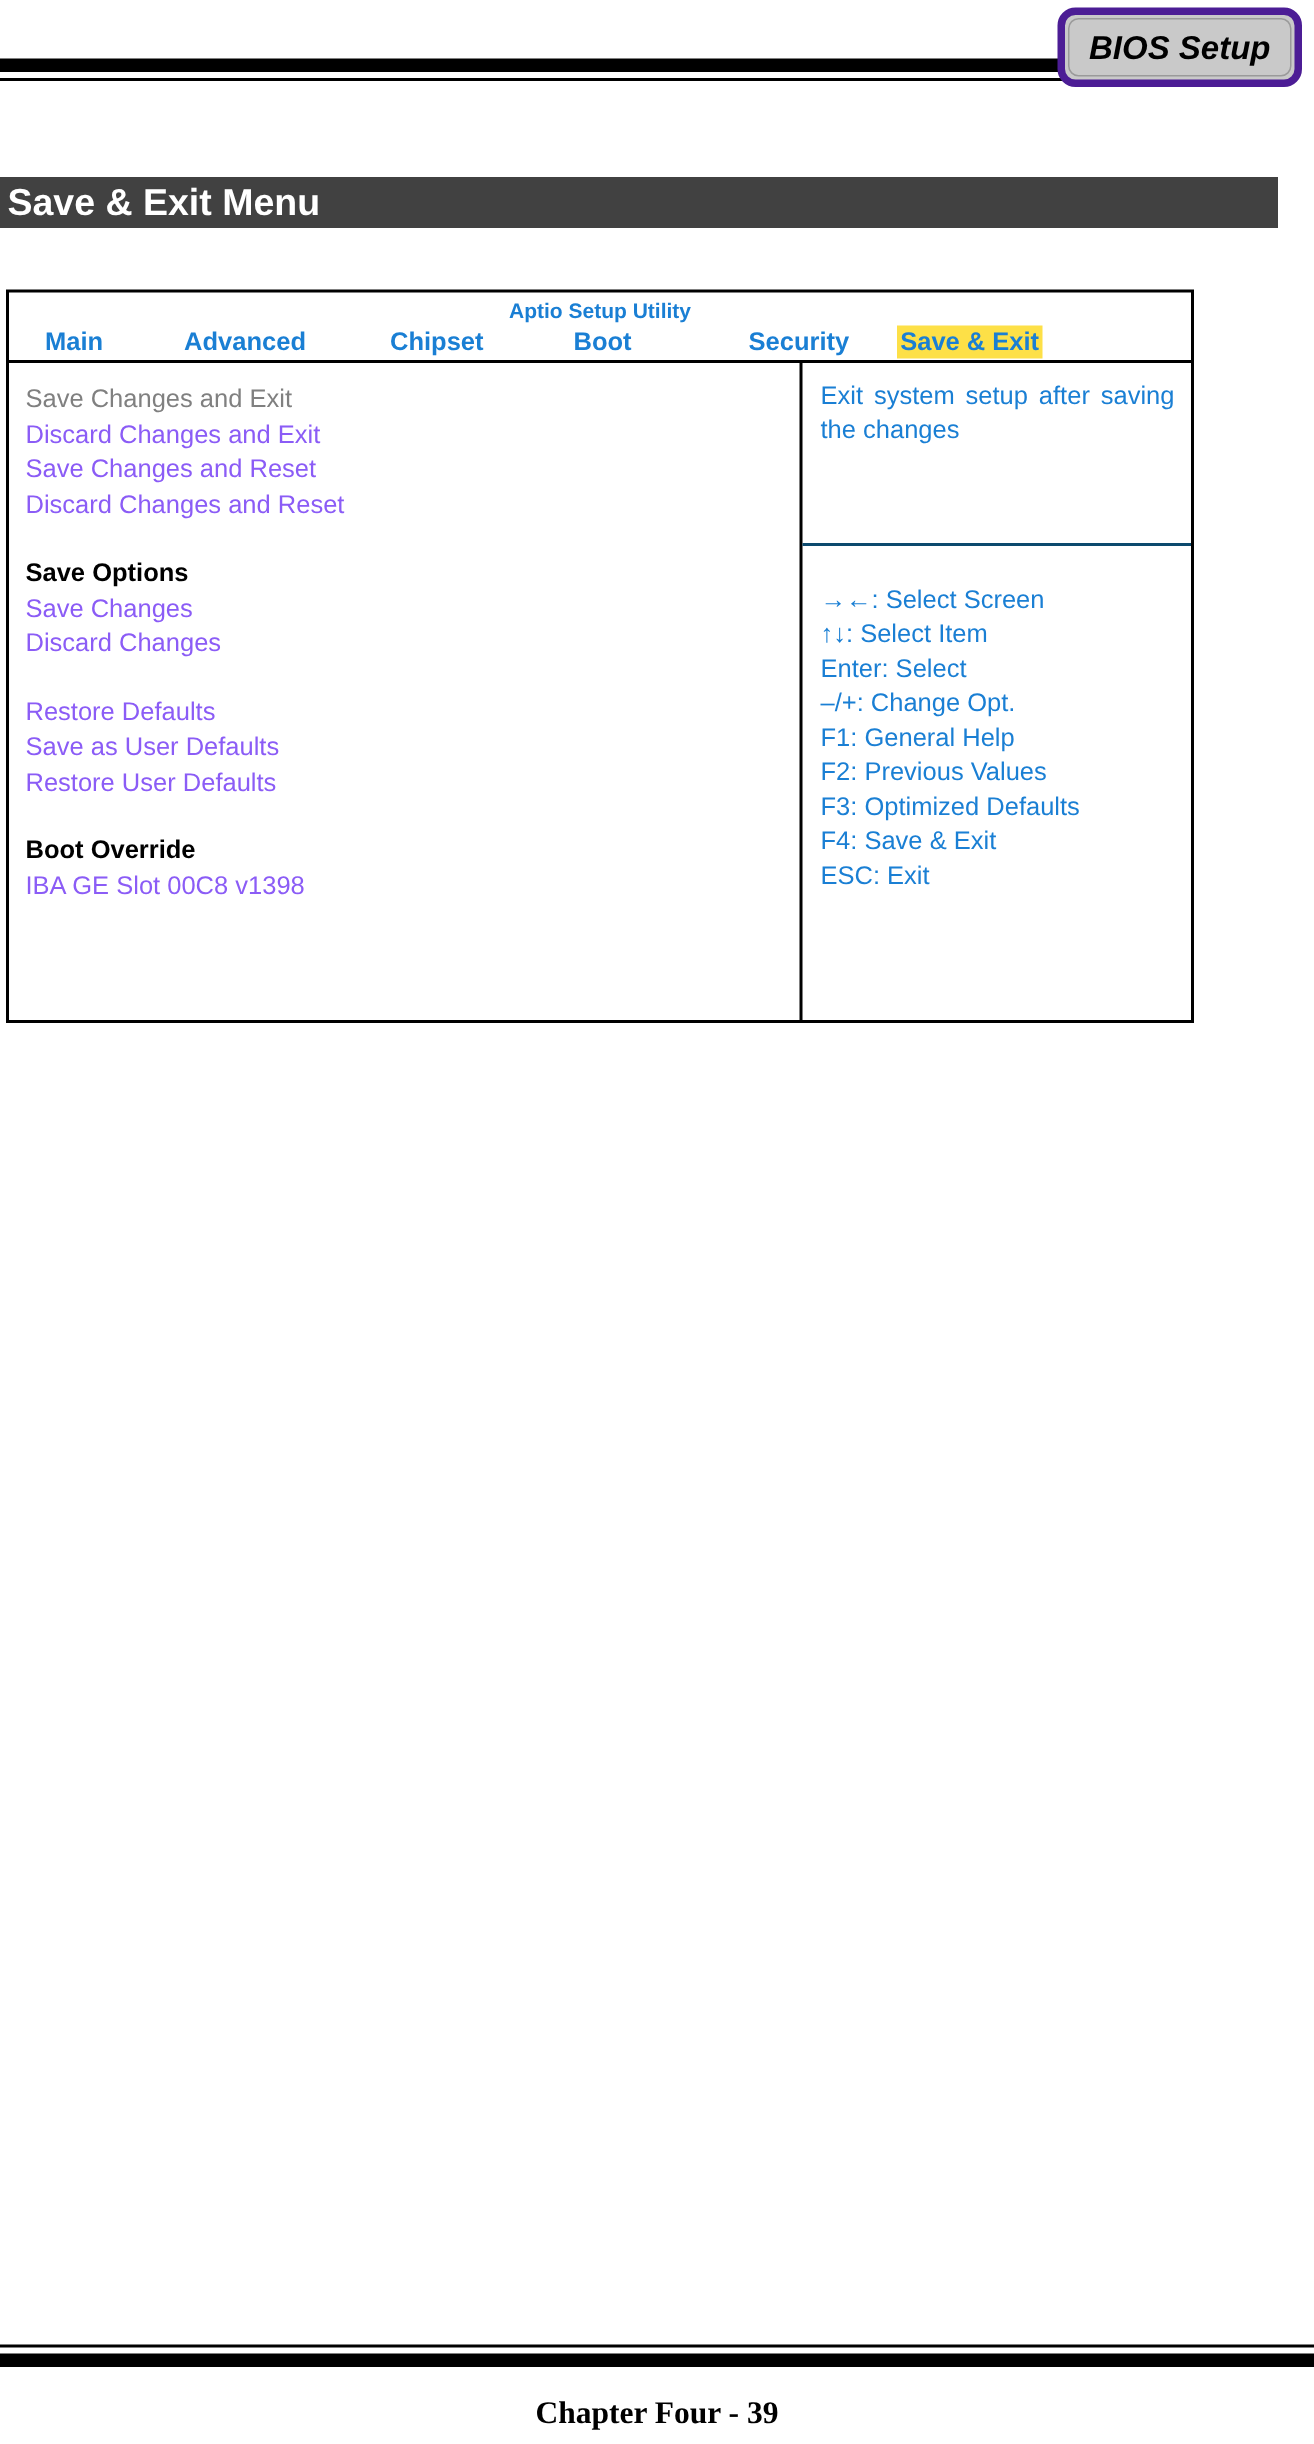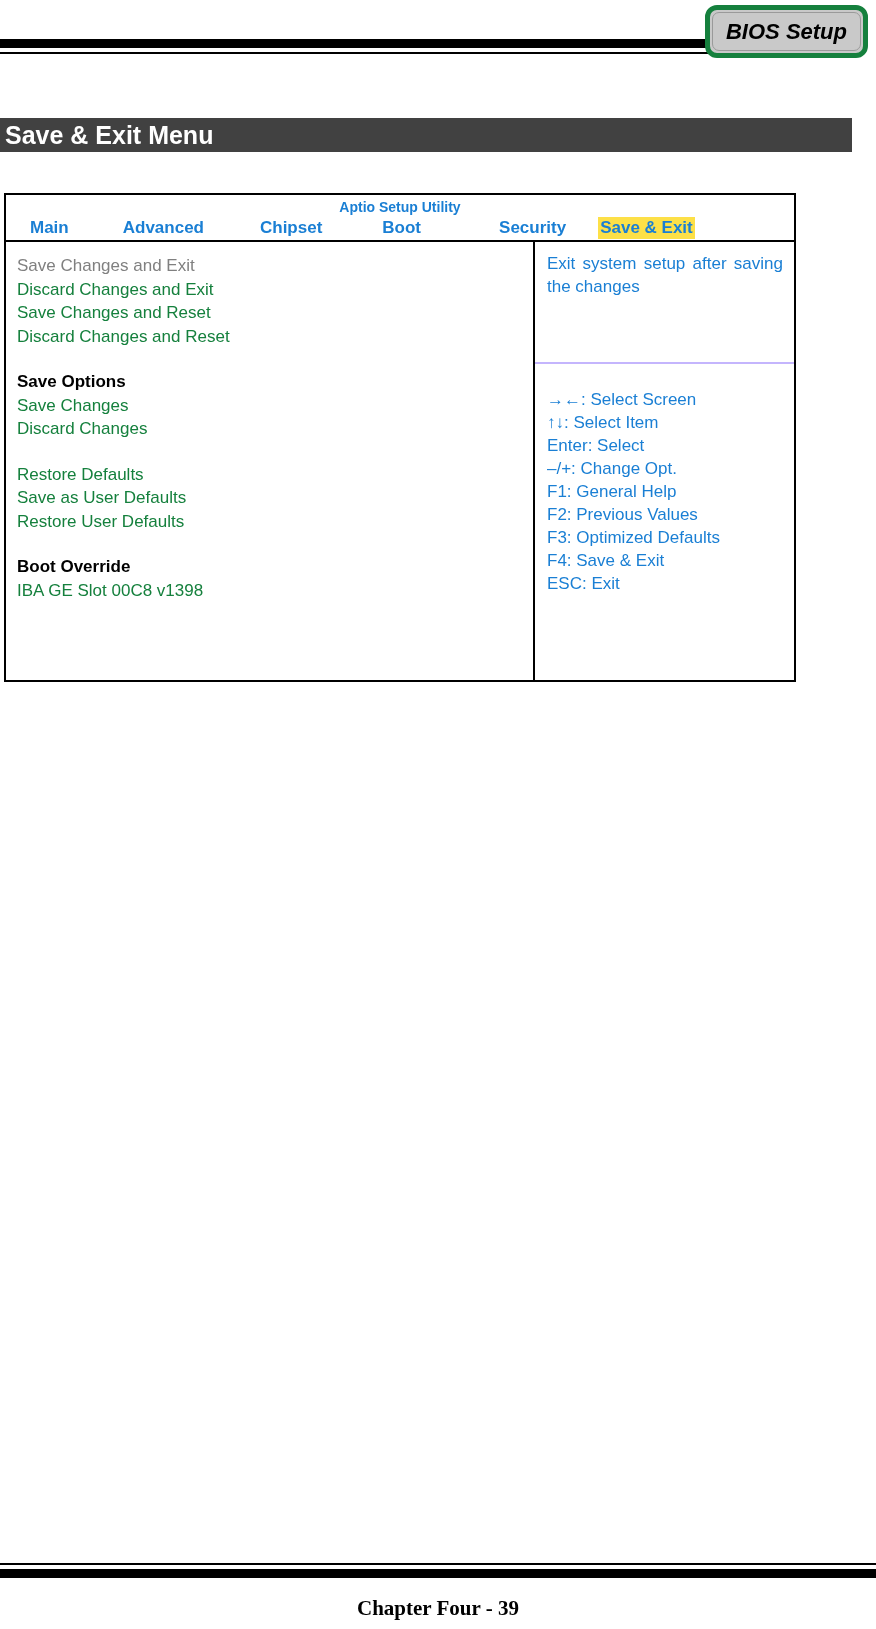--- a/index.html
+++ b/index.html
@@ -38,21 +38,21 @@
     background: #000000;
   }
 
   
   #bios-tab {
     position: absolute;
     right: 8px;
     top: 5px;
     width: 163px;
     height: 53px;
-    border: 5px solid #15803d;
+    border: 5px solid #4c1d95;
     border-radius: 12px;
     background: #c9c9c9;
     box-sizing: border-box;
     display: flex;
     align-items: center;
     justify-content: center;
   }
   #bios-tab .inner {
     position: absolute;
     left: 2px; top: 2px; right: 2px; bottom: 2px;
@@ -153,38 +153,38 @@
   #bios-right {
     flex: 1;
     display: flex;
     flex-direction: column;
   }
 
   
   .opt {
     font-size: 17px;
     line-height: 23.5px;
-    color: #15803d;
+    color: #8b5cf6;
     white-space: nowrap;
   }
   .opt.dim {
     color: #808080;
   }
   .opt.group {
     color: #000000;
     font-weight: bold;
   }
   .gap {
     height: 22px;
   }
 
   
   #help-desc {
     height: 122px;
-    border-bottom: 2px solid #c4b5fd;
+    border-bottom: 2px solid #0c4a6e;
     box-sizing: border-box;
     padding: 10px 11px 0 12px;
   }
   #help-desc .text {
     font-size: 17px;
     line-height: 23px;
     color: #1a7fd4;
     text-align: justify;
     text-align-last: left;
   }

